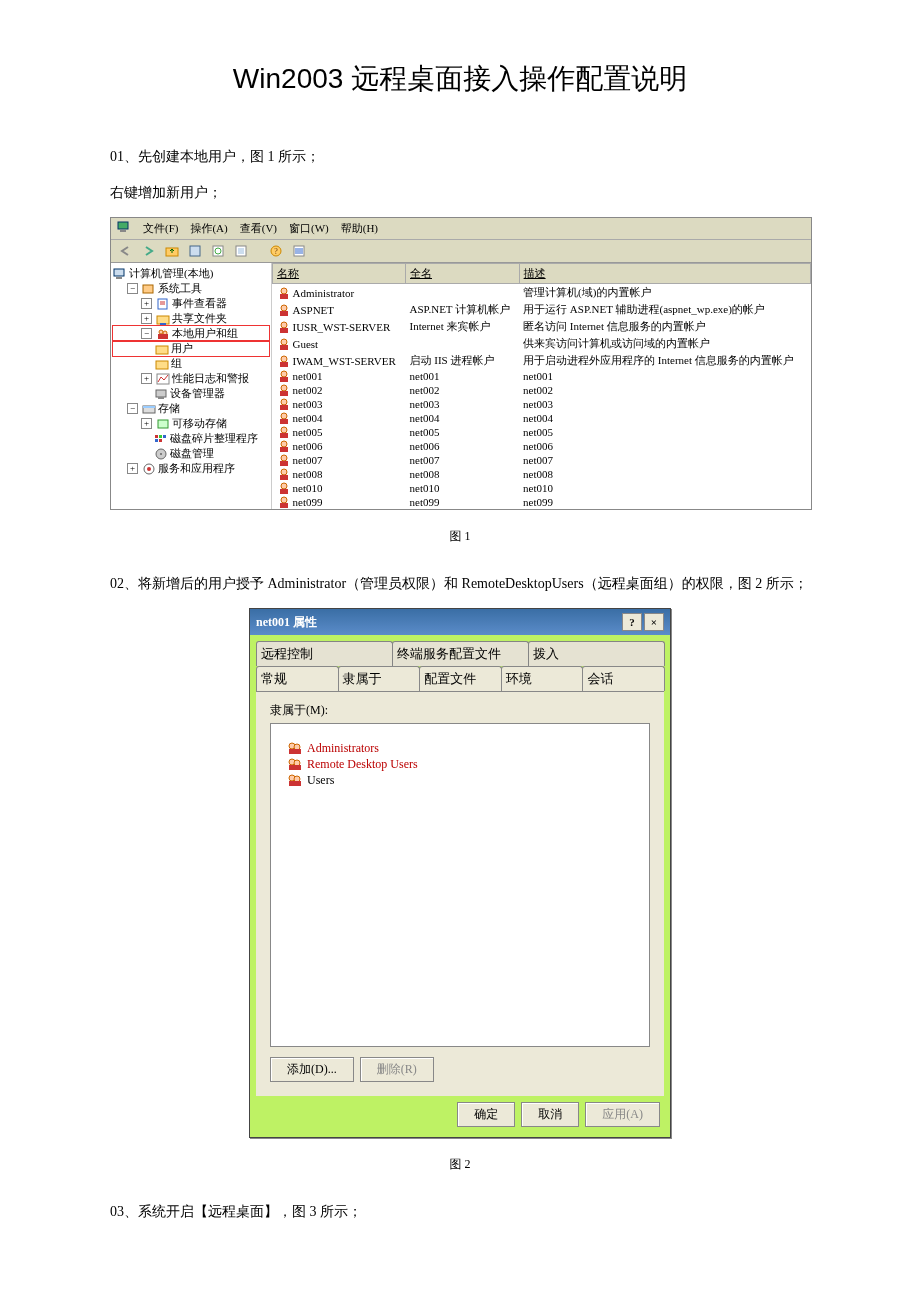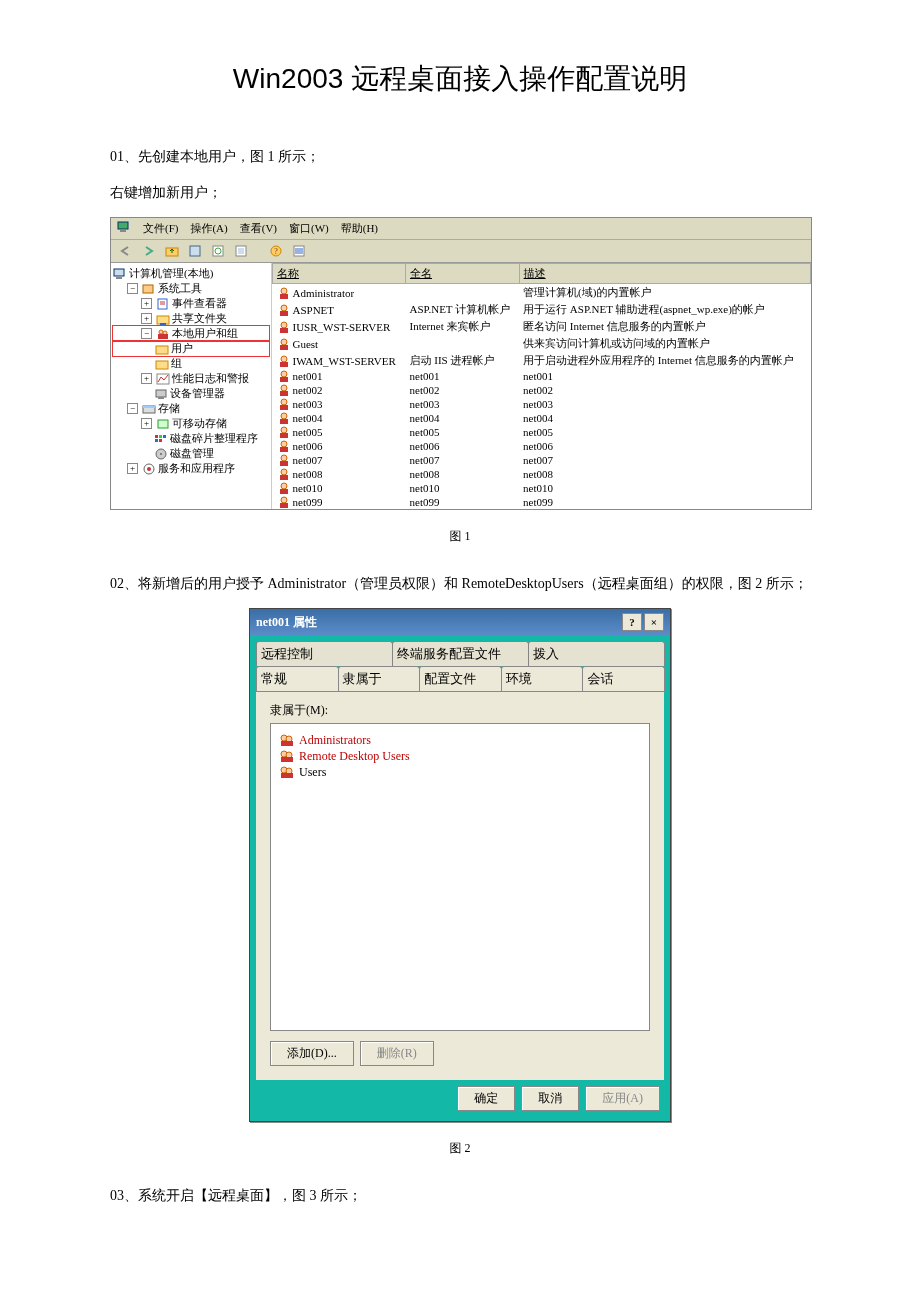--- a/index.html
+++ b/index.html
@@ -22,32 +22,32 @@
   .hl-red { outline:1px solid #e33; outline-offset:0; }
   .mmc-list { flex:1; background:#fff; }
   .mmc-list table { width:100%; border-collapse:collapse; font-size:11px; }
   .mmc-list th { background:#dcdac1; border:1px solid #aaa; text-align:left; padding:2px 4px; font-weight:normal; }
   .mmc-list th.u { text-decoration:underline; }
   .mmc-list td { padding:1px 4px; white-space:nowrap; }
   .user-ic{ display:inline-block; width:14px; height:12px; vertical-align:-2px; margin-right:2px;}
   .fig-caption { text-align:center; font-size:12px; margin:18px 0 25px; }
 
   
-  .dlg { width:420px; margin:10px auto 15px; background:#14b8a6; border:1px solid #444; font-family:"SimSun",serif; font-size:12px; box-shadow:1px 1px 0 #888;}
+  .dlg { width:420px; margin:10px auto 15px; background:#bef264; border:1px solid #444; font-family:"SimSun",serif; font-size:12px; box-shadow:1px 1px 0 #888;}
   .dlg-title { background:linear-gradient(#3a6ea5,#5b8cc9); color:#fff; padding:4px 6px; display:flex; align-items:center; justify-content:space-between; font-weight:bold; }
   .dlg-title .btns { display:flex; gap:2px; }
   .dlg-title .wbtn { width:18px; height:16px; background:#ece9d8; border:1px solid #888; display:flex; align-items:center; justify-content:center; color:#000; font-size:11px; font-weight:bold; }
   .tabs { display:flex; flex-wrap:wrap; padding:6px 6px 0 6px; }
   .tabrow { display:flex; width:100%; }
   .tab { flex:1; background:#ece9d8; border:1px solid #888; border-bottom:none; border-radius:3px 3px 0 0; padding:3px 4px; text-align:left; margin-right:-1px; font-size:13px; white-space:nowrap;}
   .tabrow.back .tab { filter:brightness(0.97);}
   .tab.active { position:relative; z-index:2; background:#ece9d8; font-weight:normal; }
   .dlg-body { background:#ece9d8; padding:10px 14px 14px; border-top:1px solid #888; margin:0 6px 6px; }
   .lbl { margin-bottom:4px; }
-  .listbox { background:#fff; border:1px solid #888; height:290px; padding:8px; overflow:auto; }
+  .listbox { background:#fff; border:1px solid #888; height:290px; padding:16px; overflow:auto; }
   .li-item { display:flex; align-items:center; gap:4px; line-height:16px; }
   .li-item.hl { color:#b00; }
   .dlg-row { margin-top:10px; display:flex; gap:6px; }
   .btn { background:#ece9d8; border:1px solid #888; box-shadow:1px 1px 0 #fff inset; padding:3px 16px; font-size:12px; font-family:inherit; }
   .btn[disabled]{ color:#888; }
   .dlg-foot { display:flex; justify-content:flex-end; gap:6px; padding:0 10px 10px; }
 
   
   svg{display:block}
 </style>

